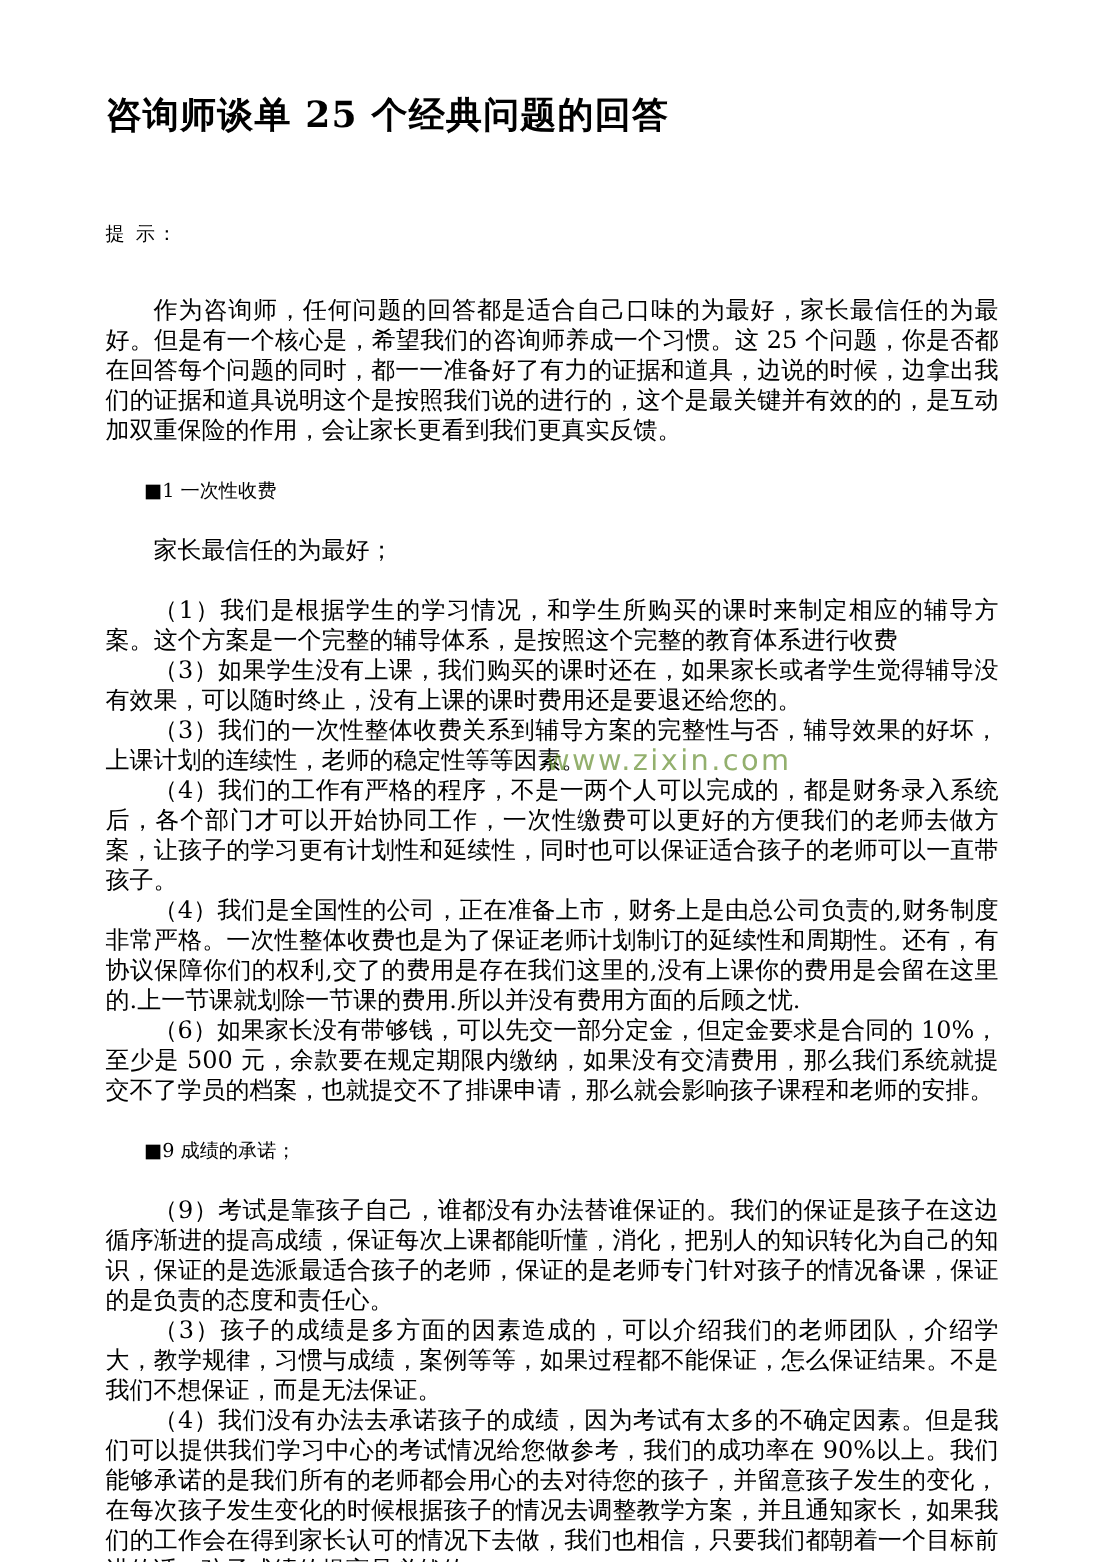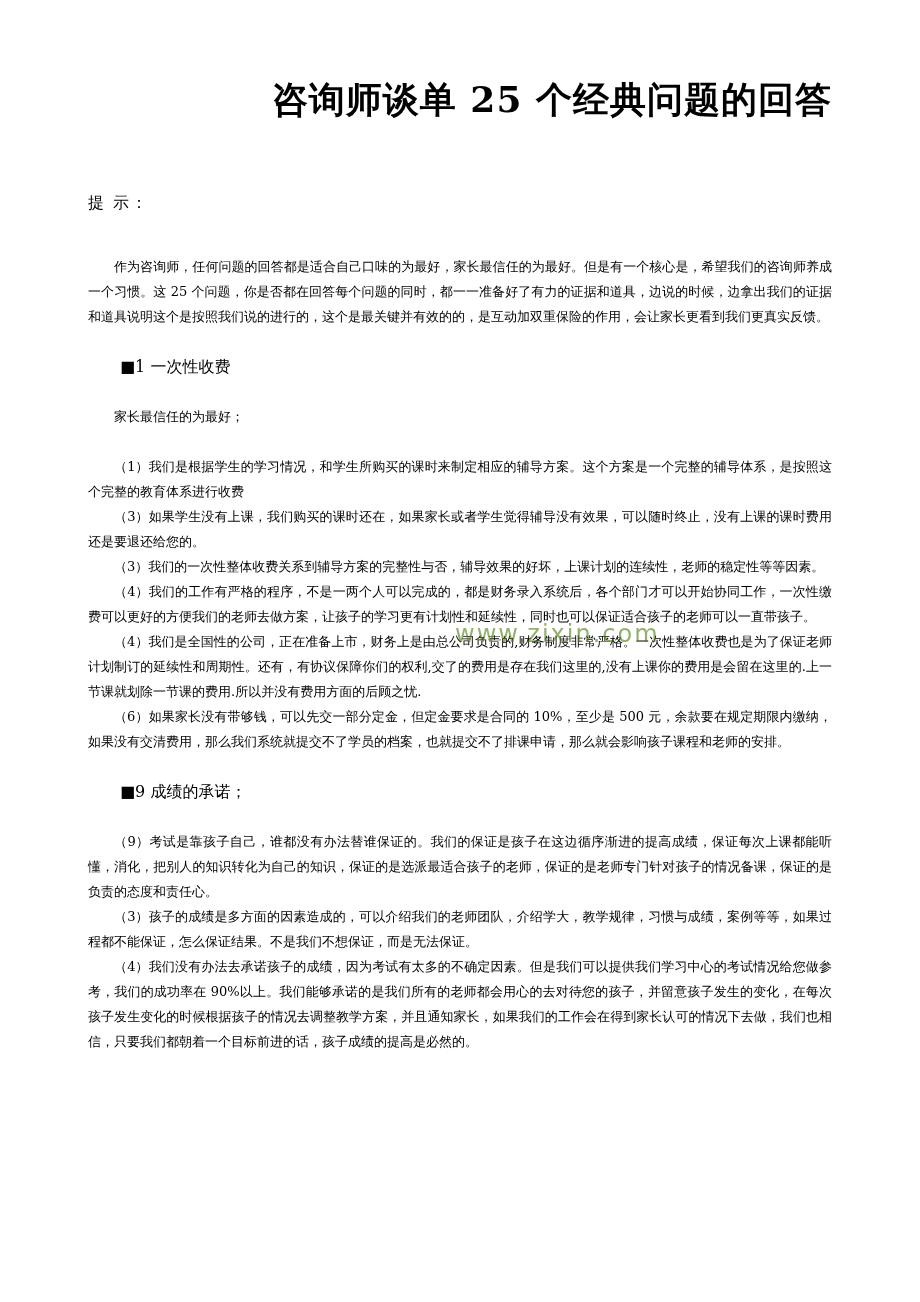--- a/index.html
+++ b/index.html
@@ -15,33 +15,33 @@
   .page {
     position: relative;
     width: 920px;
     min-height: 1302px;
     box-sizing: border-box;
     padding: 50px 88px 60px 88px;
     background: #ffffff;
     overflow: hidden;
   }
   .doc-title {
-    font-size: 36px;
+    font-size: 30px;
     font-weight: bold;
-    text-align: right;
+    text-align: left;
     margin: 26px 0 0 0;
     letter-spacing: 1px;
   }
   .tip-label {
     font-size: 16px;
     margin: 68px 0 13px 0;
     letter-spacing: 2px;
   }
   .para {
-    font-size: 13px;
+    font-size: 20px;
     line-height: 25px;
     margin: 0;
     text-indent: 2em;
     text-align: justify;
     word-break: break-all;
   }
   .first-para {
     margin-top: 40px;
   }
   .gap {

